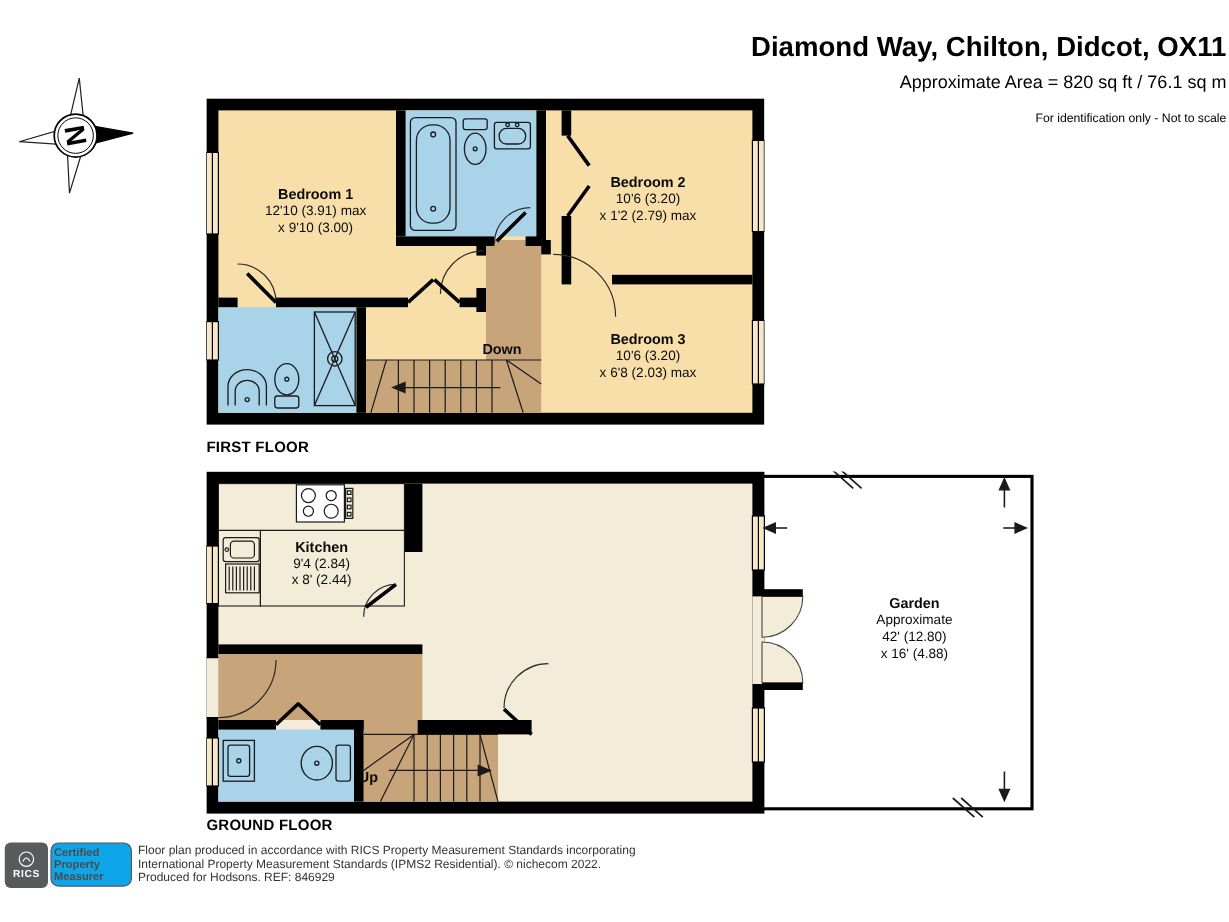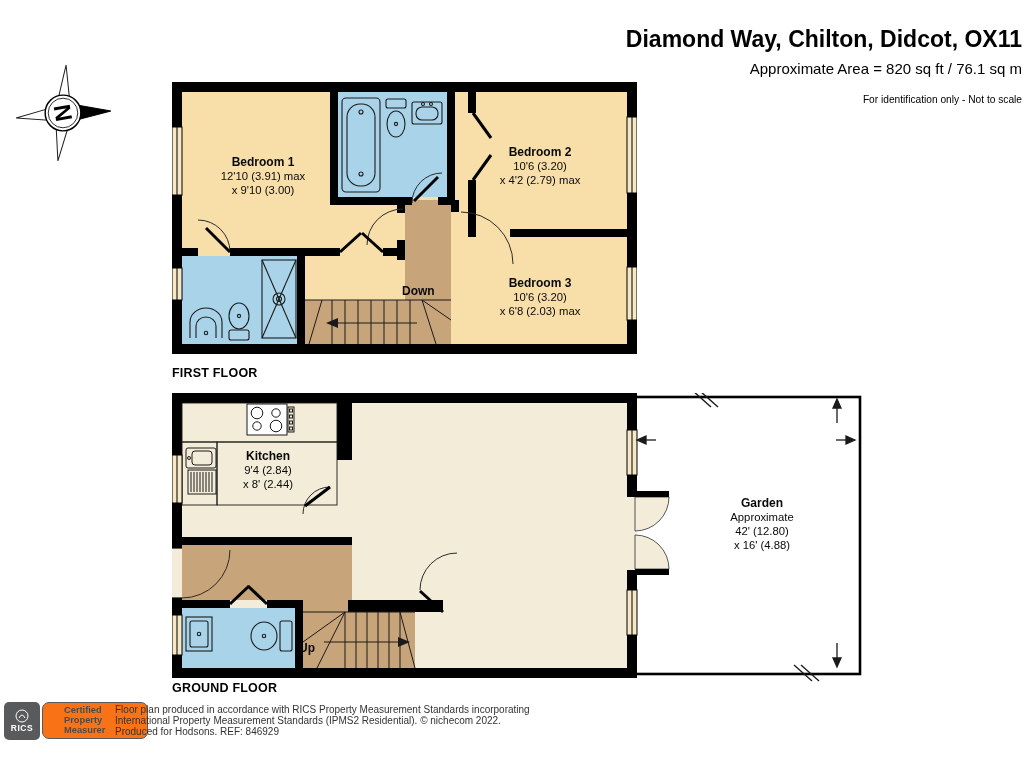--- a/index.html
+++ b/index.html
@@ -14,21 +14,21 @@
   .lbl{position:absolute;text-align:center;color:#0a0a0a;}
   .room-name{font-weight:bold;font-size:12px;line-height:14px;}
   .room-dim{font-size:11.3px;line-height:14px;}
   .stair-lbl{position:absolute;text-align:left;font-weight:bold;font-size:12px;color:#0a0a0a;}
   .floor-title{position:absolute;font-weight:bold;font-size:12.5px;letter-spacing:.2px;color:#000;}
   
   .rics-box{left:4px;top:702px;width:36px;height:38px;background:#595a5c;border-radius:5px;
             display:flex;flex-direction:column;align-items:center;justify-content:center;gap:1px;}
   .rics-txt{color:#fff;font-size:8.5px;font-weight:bold;letter-spacing:.5px;line-height:9px;text-align:center;}
   .badge{left:42px;top:702px;width:62px;height:29px;border:1.6px solid #58595b;border-radius:7px;
-         padding:3px 21px;color:#4a4b4d;font-weight:bold;font-size:9.3px;line-height:9.8px;background:#f97316;}
+         padding:3px 2px;color:#4a4b4d;font-weight:bold;font-size:9.3px;line-height:9.8px;background:#0ea5e9;}
   .disc{left:115px;top:704px;font-size:10px;line-height:11px;color:#333;}
   svg{display:block;}
 </style>
 </head>
 <body>
 
 <div class="page">
 
   <div class="abs title">Diamond Way, Chilton, Didcot, OX11</div>
   <div class="abs area">Approximate Area = 820 sq ft / 76.1 sq m</div>
@@ -157,21 +157,21 @@
   </div>
 
   <div class="lbl" style="left:183px;top:155px;width:160px;">
     <div class="room-name">Bedroom 1</div>
     <div class="room-dim">12'10 (3.91) max</div>
     <div class="room-dim">x 9'10 (3.00)</div>
   </div>
   <div class="lbl" style="left:460px;top:145px;width:160px;">
     <div class="room-name">Bedroom 2</div>
     <div class="room-dim">10'6 (3.20)</div>
-    <div class="room-dim">x 4'2 (2.79) max</div>
+    <div class="room-dim">x 1'2 (2.79) max</div>
   </div>
   <div class="lbl" style="left:460px;top:276px;width:160px;">
     <div class="room-name">Bedroom 3</div>
     <div class="room-dim">10'6 (3.20)</div>
     <div class="room-dim">x 6'8 (2.03) max</div>
   </div>
   <div class="stair-lbl" style="left:402px;top:284px;width:46px;">Down</div>
   <div class="floor-title" style="left:172px;top:366px;">FIRST FLOOR</div>
 
   <div class="abs" style="left:172px;top:393px;">

